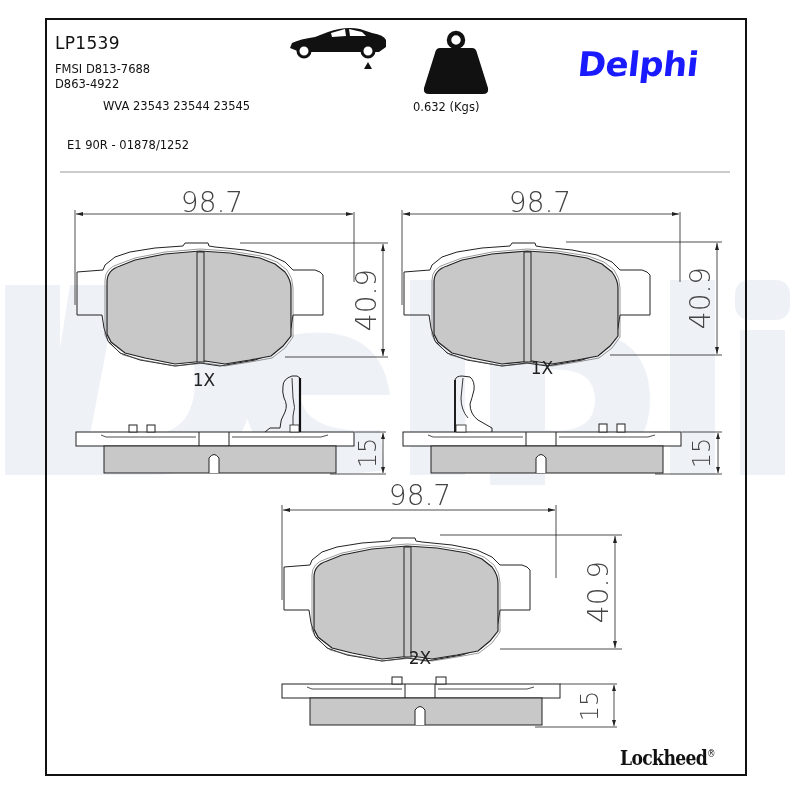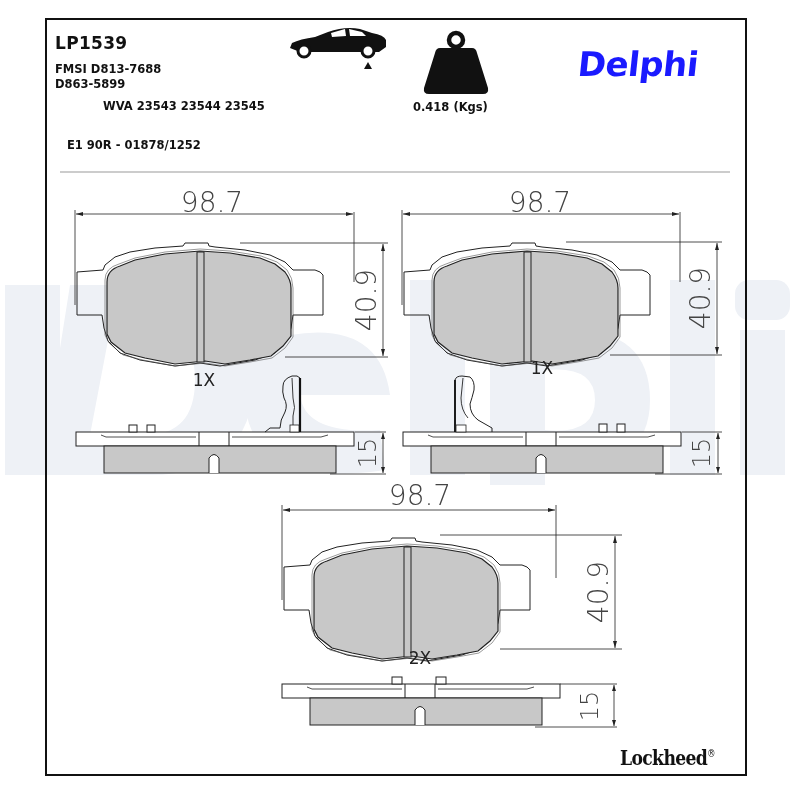--- a/index.html
+++ b/index.html
@@ -1,20 +1,20 @@
 <!DOCTYPE html>
 <html><head>
 <meta charset="utf-8">
 <style>
   html, body { margin:0; padding:0; background:#ffffff; }
   body { width:800px; height:800px; position:relative; overflow:hidden; font-family:"DejaVu Sans", sans-serif; }
   #frame { position:absolute; left:45px; top:18px; width:702px; height:758px; border:2px solid #111; box-sizing:border-box; }
   #watermark { position:absolute; left:0; top:275px; width:800px; height:210px; z-index:0; }
   #drawings { position:absolute; left:0; top:0; width:800px; height:800px; z-index:1; }
-  .hdr { position:absolute; font-family:"DejaVu Sans", sans-serif; font-weight:bold; color:#111; z-index:2; white-space:nowrap; }
+  .hdr { position:absolute; font-family:"DejaVu Sans", sans-serif; font-weight:normal; color:#111; z-index:2; white-space:nowrap; }
   #part-number { left:55px; top:33px; font-size:17px; letter-spacing:0.3px; }
   #fmsi-line1 { left:55px; top:62px; font-size:11.5px;text-align:right; }
   #fmsi-line2 { left:55px; top:77px; font-size:11.5px; }
   #wva-line { left:55px; top:99px; font-size:11.5px;margin-left:48px; }
   #ece-line { left:67px; top:138px; font-size:11.5px; }
   #weight-label { left:413px; top:100px; font-size:11.5px; }
   #brand-delphi { position:absolute; left:578px; top:44px; font-family:"DejaVu Sans", sans-serif; font-weight:bold; font-size:34px; color:#1a1aff; letter-spacing:-0.5px; z-index:2; transform:skewX(-6deg); }
   #brand-lockheed { position:absolute; left:620px; top:745px; font-family:"DejaVu Serif", serif; font-weight:bold; font-size:21px; color:#111; z-index:2; letter-spacing:-0.8px; transform:scaleX(0.82); transform-origin:left top; }
   #brand-lockheed sup { font-size:10px; font-family:"DejaVu Sans", sans-serif; font-weight:normal; }
   .dim-text { font-family:"DejaVu Sans", sans-serif; font-weight:200; fill:#444; }
@@ -40,24 +40,24 @@
 
     <rect x="740" y="55" width="45" height="145"></rect>
     <rect x="735" y="5" width="55" height="40" rx="14"></rect>
   </g>
 </svg>
 
 <div id="frame"></div>
 
 <div id="part-number" class="hdr">LP1539</div>
 <div id="fmsi-line1" class="hdr">FMSI D813-7688</div>
-<div id="fmsi-line2" class="hdr">D863-5899</div>
+<div id="fmsi-line2" class="hdr">D863-4922</div>
 <div id="wva-line" class="hdr">WVA 23543 23544 23545</div>
 <div id="ece-line" class="hdr">E1 90R - 01878/1252</div>
-<div id="weight-label" class="hdr">0.418 (Kgs)</div>
+<div id="weight-label" class="hdr">0.632 (Kgs)</div>
 
 <div id="brand-delphi">Delphi</div>
 <div id="brand-lockheed"><span>Lockheed</span><sup>®</sup></div>
 
 <svg id="drawings" viewBox="0 0 800 800" width="800" height="800">
   <defs>
 
     <g id="pad-face">
 
       <path d="M2 62 L2 105 L27 105 L29 118 L33 131 L45 143 L65 150 L100 156 L125 153 L145 156 L180 150 L200 143 L212 131 L216 118 L218 105 L248 105 L248 65 L245 62 L240 60 L218 60 L210 52 L195 45 L170 40 L140 37 L134 36 L133 33 L110 33 L108 36 L80 38 L55 42 L40 47 L30 55 L28 60 Z" fill="none" stroke="#222" stroke-width="1"></path>

